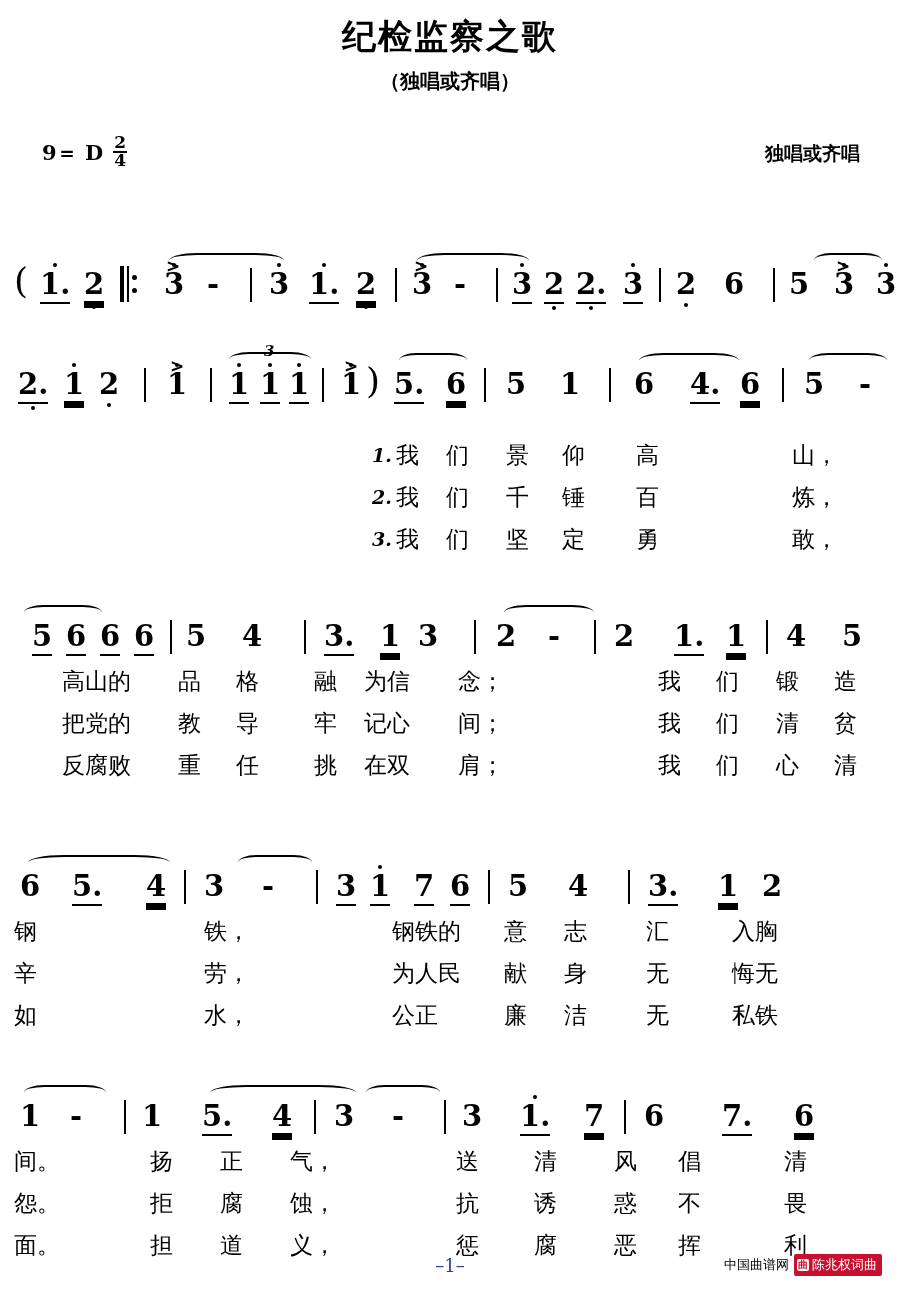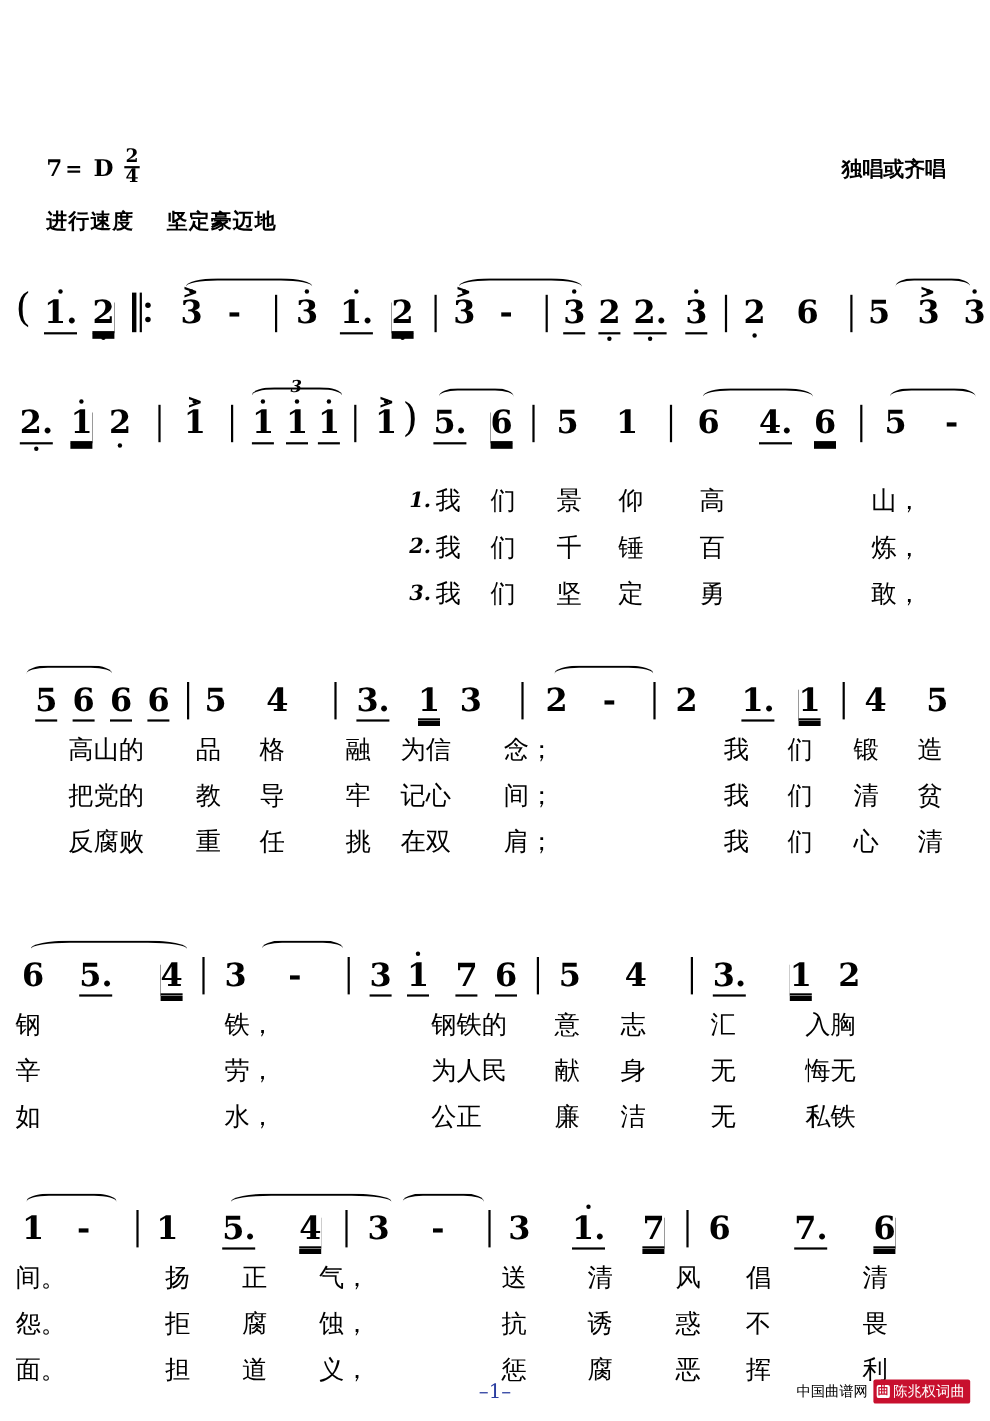--- a/index.html
+++ b/index.html
@@ -240,35 +240,33 @@
     line-height: 12px;
     text-align: center;
     font-weight: bold;
   }
 </style>
 </head>
 <body>
 
 <div class="sheet">
 
+  <div class="title">纪检监察之歌</div>
+  <div class="subtitle">（独唱或齐唱）</div>
 
   <div class="key-sig">
-    <span>7＝ D</span>
+    <span>9＝ D</span>
     <span class="frac">
       <span class="num">2</span>
       <span class="den">4</span>
     </span>
   </div>
 
   <div class="composer">独唱或齐唱</div>
 
-  <div class="tempo">
-    <span class="t1">进行速度</span>
-    <span class="t2">坚定豪迈地</span>
-  </div>
 
   <div class="system" style="top:248px;">
     <div class="notes">
       <span class="paren" style="left:0px; top:12px;">(</span>
 
       <span class="nt u1 dotup" style="left:26px; top:22px;">1.</span>
       <span class="nt u2 dotdn" style="left:70px; top:22px;">2</span>
 
       <div class="repeat" style="left:106px; top:18px;">
         <span class="thick"></span>

